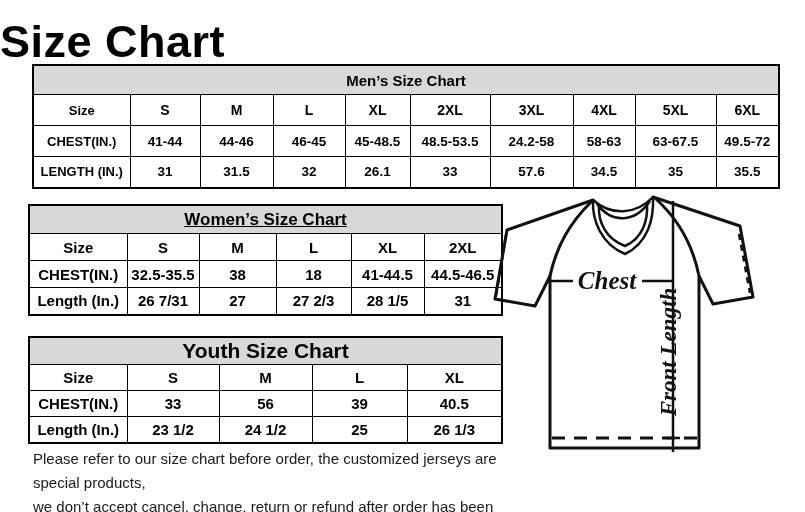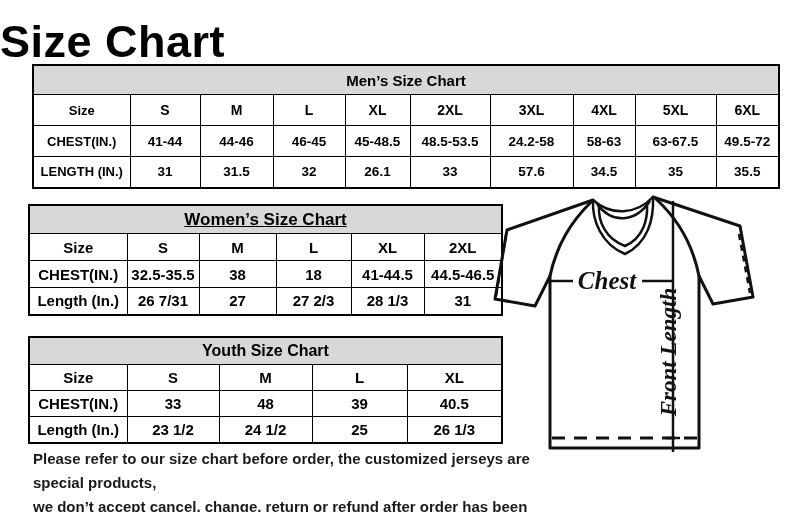--- a/index.html
+++ b/index.html
@@ -48,33 +48,33 @@
   table.men tbody { font-size: 13.5px; }
   table.men tbody tr:first-child { font-size: 14px; }
   table.men tbody th:first-child { font-size: 13px; }
   
   table.women { left: 28px; top: 204px; width: 473px; }
   table.women thead th { height: 27px; font-size: 17px; text-decoration: underline; }
   table.women tbody tr { height: 27px; }
   table.women tbody { font-size: 15px; }
   
   table.youth { left: 28px; top: 336px; width: 473px; }
-  table.youth thead th { height: 26px; font-size: 16px; }
+  table.youth thead th { height: 26px; font-size: 21px; }
   table.youth tbody tr { height: 26px; }
   table.youth tbody { font-size: 15px; }
 
   .disclaimer {
     position: absolute;
     left: 33px; top: 447px;
     width: 510px;
     font-size: 15px;
     line-height: 24px;
     color: #1a1a1a;
   }
-  .disclaimer span { display: block; font-weight: bold; }
+  .disclaimer span { display: block; }
 
   .shirt-diagram {
     position: absolute;
     left: 489px; top: 192px;
     width: 292px; height: 292px;
   }
   .shirt-diagram svg { display: block; }
   .measure-text {
     font-family: "Liberation Serif", serif;
     font-style: italic;
@@ -176,21 +176,21 @@
           <td>38</td>
           <td>18</td>
           <td>41-44.5</td>
           <td>44.5-46.5</td>
         </tr>
         <tr>
           <th>Length (In.)</th>
           <td>26 7/31</td>
           <td>27</td>
           <td>27 2/3</td>
-          <td>28 1/3</td>
+          <td>28 1/5</td>
           <td>31</td>
         </tr>
       </tbody>
   </table>
 
   <table class="szt youth">
     <colgroup>
       <col style="width:98px">
         <col style="width:92px">
         <col style="width:93px">
@@ -206,21 +206,21 @@
         <tr>
           <th>Size</th>
           <th>S</th>
           <th>M</th>
           <th>L</th>
           <th>XL</th>
         </tr>
         <tr>
           <th>CHEST(IN.)</th>
           <td>33</td>
-          <td>48</td>
+          <td>56</td>
           <td>39</td>
           <td>40.5</td>
         </tr>
         <tr>
           <th>Length (In.)</th>
           <td>23 1/2</td>
           <td>24 1/2</td>
           <td>25</td>
           <td>26 1/3</td>
         </tr>

